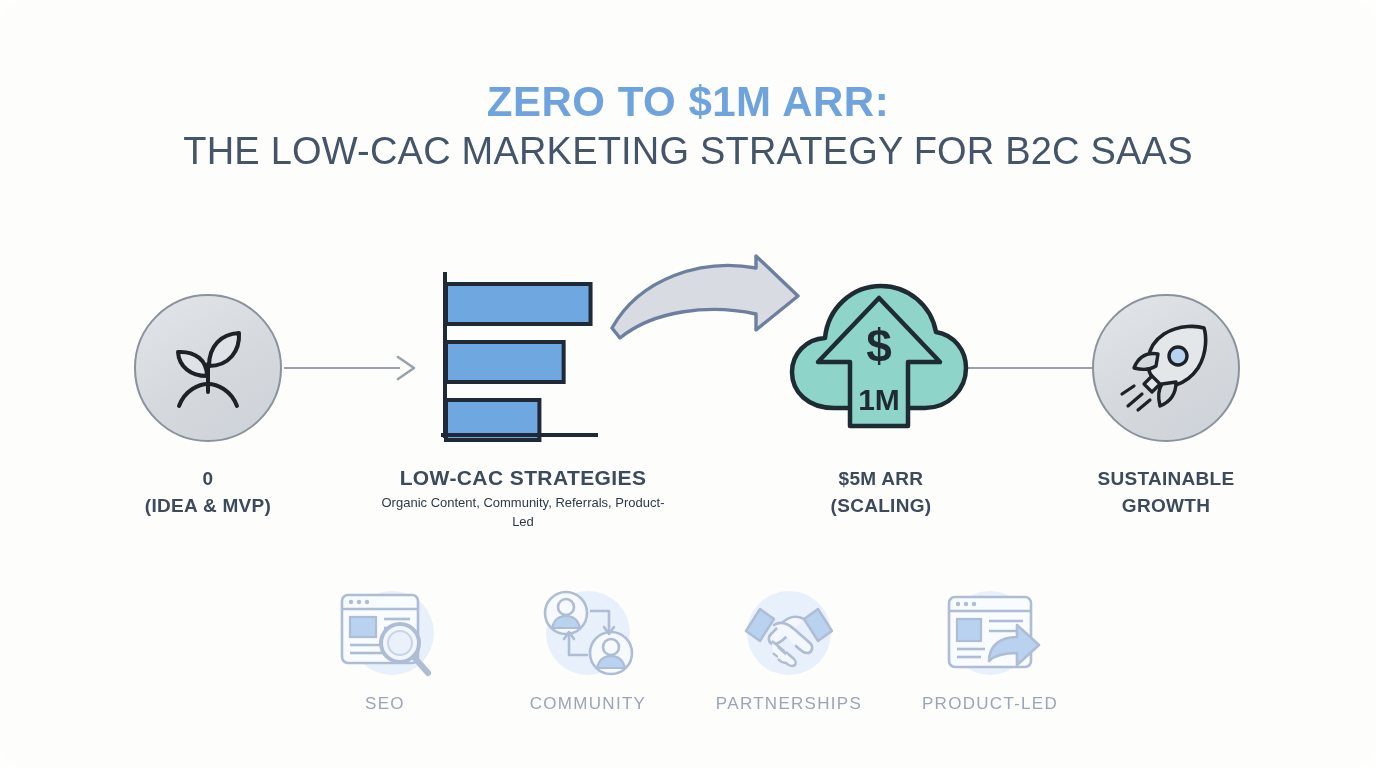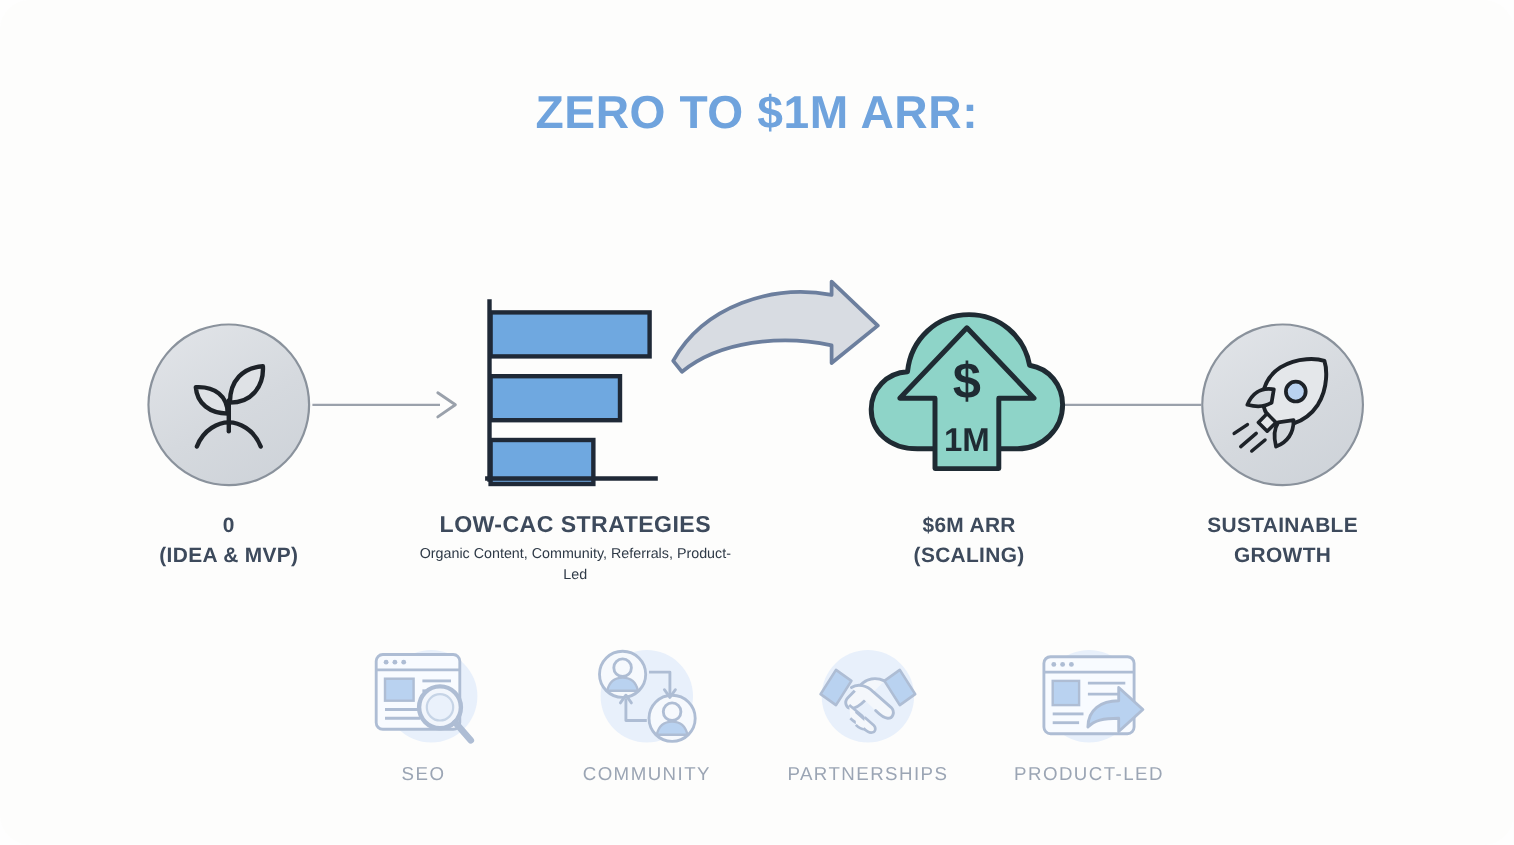--- a/index.html
+++ b/index.html
@@ -99,20 +99,21 @@
   }
 
   svg { display: block; overflow: visible; }
 </style>
 </head>
 <body>
 
 <div id="canvas">
 
   <div class="title-main">ZERO TO $1M ARR:</div>
+  <div class="title-sub">THE LOW-CAC MARKETING STRATEGY FOR B2C SAAS</div>
 
   <svg style="position:absolute; left:0; top:0; width:1376px; height:768px; pointer-events:none;">
 
     <line x1="284" y1="368" x2="400" y2="368" stroke="#9aa1ab" stroke-width="2"></line>
     <polyline points="398,357 414,368 398,379" fill="none" stroke="#9aa1ab" stroke-width="2.6" stroke-linecap="round" stroke-linejoin="round"></polyline>
 
     <line x1="966" y1="368" x2="1092" y2="368" stroke="#9aa1ab" stroke-width="2"></line>
   </svg>
 
   <div class="node">
@@ -161,21 +162,21 @@
       <path d="M46 132 C20 132 4 116 4 96 C4 78 18 63 37 62 C40 32 64 10 93 10
                C120 10 143 29 148 56 C166 59 178 74 178 92 C178 114 160 132 137 132 Z" fill="#8ed4c8" stroke="#1f2b33" stroke-width="4.5" stroke-linejoin="round"></path>
 
       <path d="M91 22 L152 86 L120 86 L120 150 L62 150 L62 86 L30 86 Z" fill="#8ed4c8" stroke="#1f2b33" stroke-width="4.5" stroke-linejoin="round"></path>
 
       <text x="91" y="86" text-anchor="middle" font-family="'Liberation Sans', sans-serif" font-size="46" font-weight="bold" fill="#1f2b33">$</text>
 
       <text x="91" y="134" text-anchor="middle" font-family="'Liberation Sans', sans-serif" font-size="30" font-weight="bold" fill="#1f2b33">1M</text>
     </svg>
     <div class="node-label" style="left:731px; top:466px;">
-      <span>$6M ARR</span>
+      <span>$5M ARR</span>
       <span class="sub2">(SCALING)</span>
     </div>
   </div>
 
   <div class="node">
     <div class="node-circle" style="left:1092px; top:294px;">
       <svg width="96" height="92" viewBox="0 0 96 92">
 
         <path d="M40 62 C24 48 28 24 46 12 C62 2 80 4 86 6 C88 12 90 30 80 46 C68 64 46 68 40 62 Z" fill="#e4e7ea" stroke="#1d2228" stroke-width="3.6" stroke-linejoin="round"></path>
 

